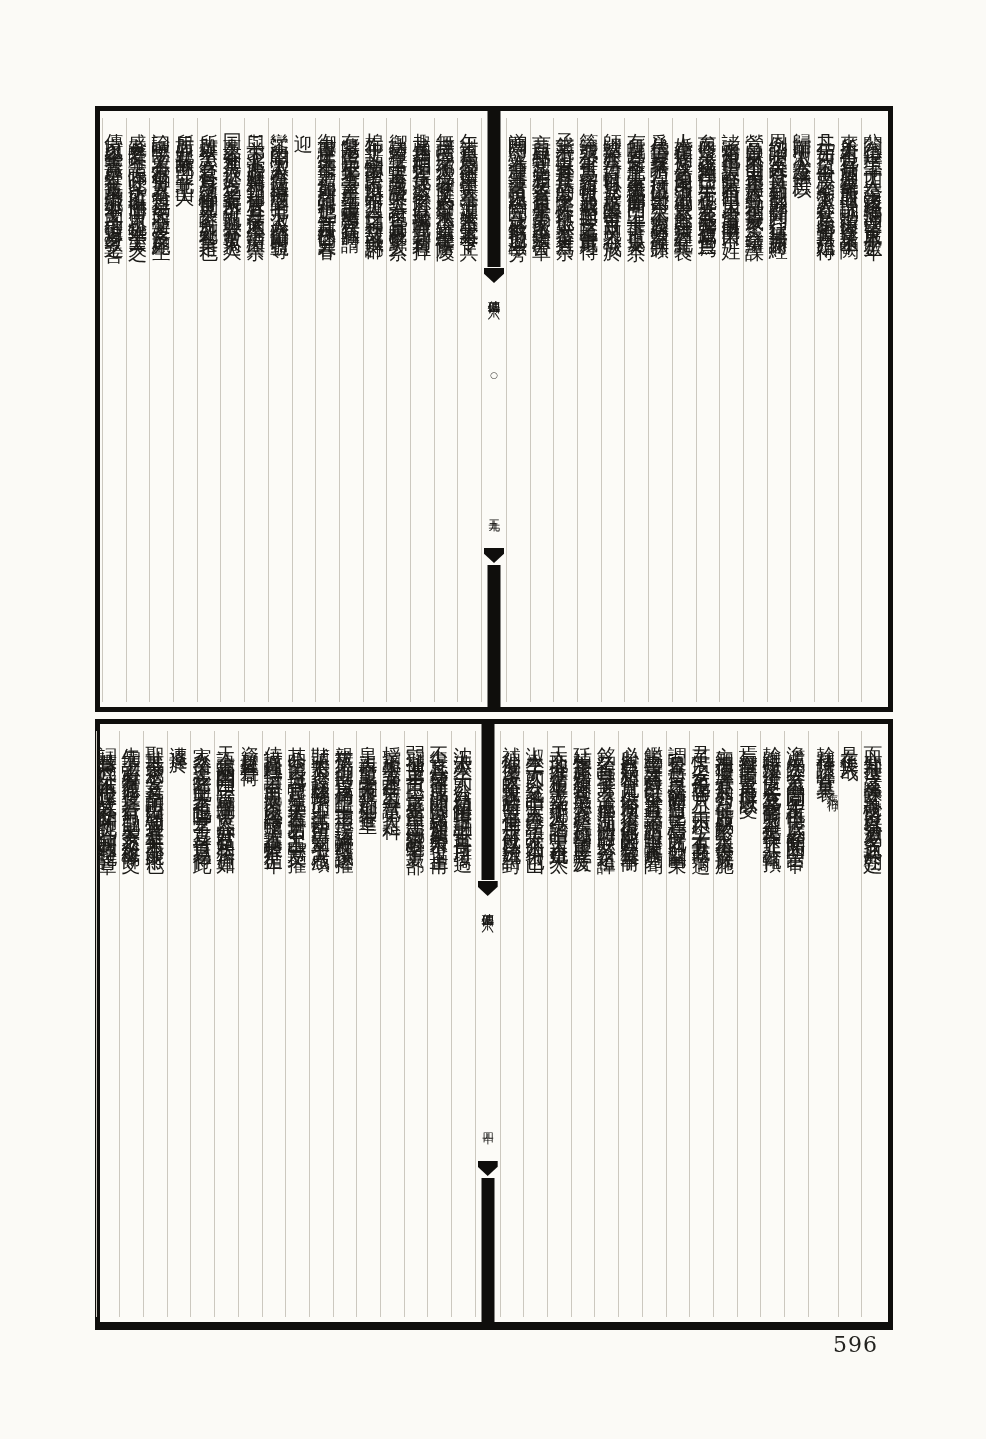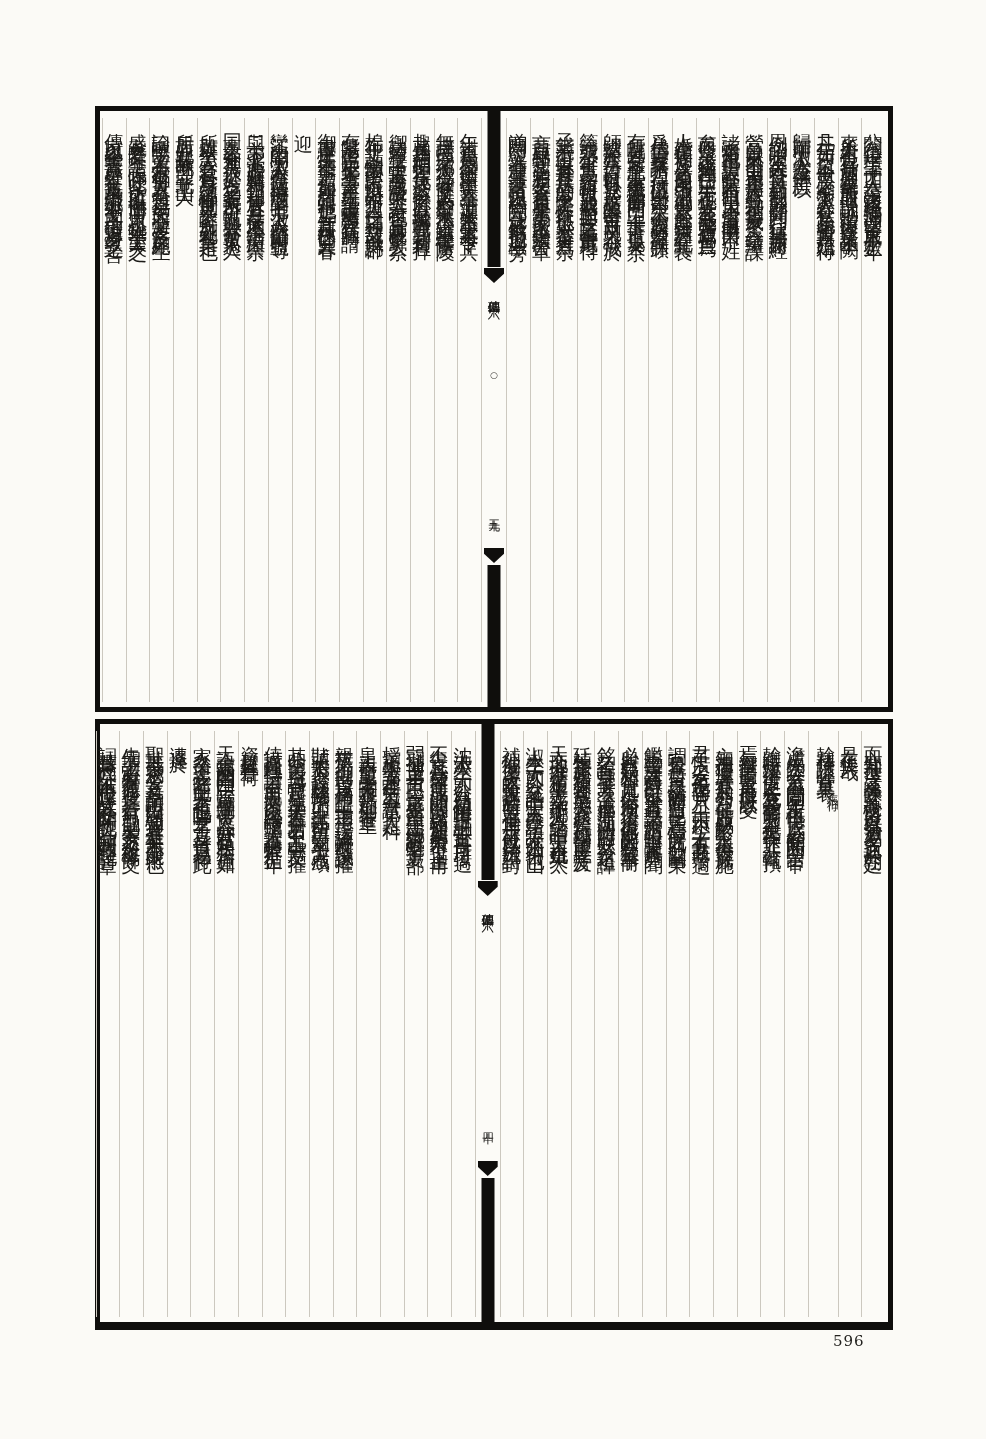--- a/index.html
+++ b/index.html
@@ -27,21 +27,21 @@
             width:20px;height:15px;background:#0f0e0c;
             clip-path:polygon(0 0,100% 0,100% 38%,50% 100%,0 38%);}
   .fishtail-top{top:150px;}
   .fishtail-low{top:430px;}
   .bx-title{position:absolute;top:172px;left:50%;transform:translateX(-50%);
             font-size:12.5px;line-height:14px;letter-spacing:1.5px;white-space:nowrap;}
   .bx-circle{position:absolute;top:252px;left:50%;transform:translateX(-50%);
              font-size:9px;color:#3a3935;}
   .bx-folio{position:absolute;top:392px;left:50%;transform:translateX(-50%);
             font-size:11.5px;line-height:12.5px;letter-spacing:0.5px;white-space:nowrap;}
-  .page-no{position:absolute;left:833px;top:1332px;font-size:15px;letter-spacing:1px;
+  .page-no{position:absolute;left:833px;top:1332px;font-size:22px;letter-spacing:1px;
            color:#23221f;font-family:"DejaVu Serif", serif;}
 </style>
 </head>
 <body>
 
 <div class="page">
 
   <div class="block block-top">
     <div class="block-inner">
       <div class="col">公閱得陸士璟等二十四人造請之路遂絕滿洲漢官皆大服十數年</div>

